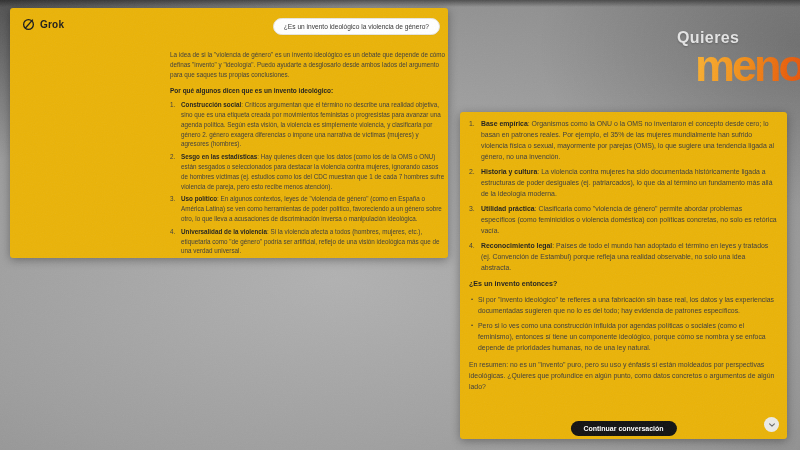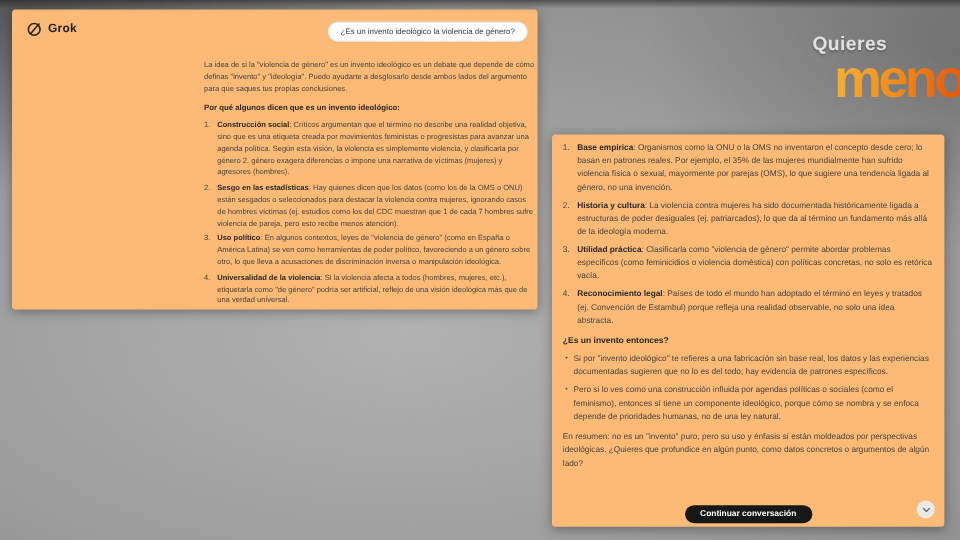--- a/index.html
+++ b/index.html
@@ -10,21 +10,21 @@
     background:
       linear-gradient(180deg, rgba(22,22,22,0.55) 0px, rgba(22,22,22,0) 7px),
       radial-gradient(70% 55% at 0% 0%, rgba(8,8,8,0.45), rgba(8,8,8,0) 65%),
       radial-gradient(55% 60% at 100% 10%, rgba(0,0,0,0.20), rgba(0,0,0,0) 60%),
       radial-gradient(150% 130% at 42% 62%, #b1b1b1 0%, #9e9e9e 32%, #878787 62%, #6b6b6b 88%, #585858 100%);
   }
   .noise { position: absolute; inset: 0; z-index: 40; pointer-events: none; opacity: 0.06; }
 
   .panel {
     position: absolute;
-    background: #fdba74;
+    background: #eab308;
     border-radius: 3px;
     box-shadow: 0 2px 10px rgba(0,0,0,0.35);
     overflow: hidden;
     z-index: 2;
   }
   .left-panel  { left: 10px;  top: 8px;   width: 438px; height: 250px; }
   .right-panel { left: 460px; top: 112px; width: 327px; height: 327px; }
 
   
   .grok-header { position: absolute; left: 12px; top: 10px; display: flex; align-items: center; gap: 5px; }

